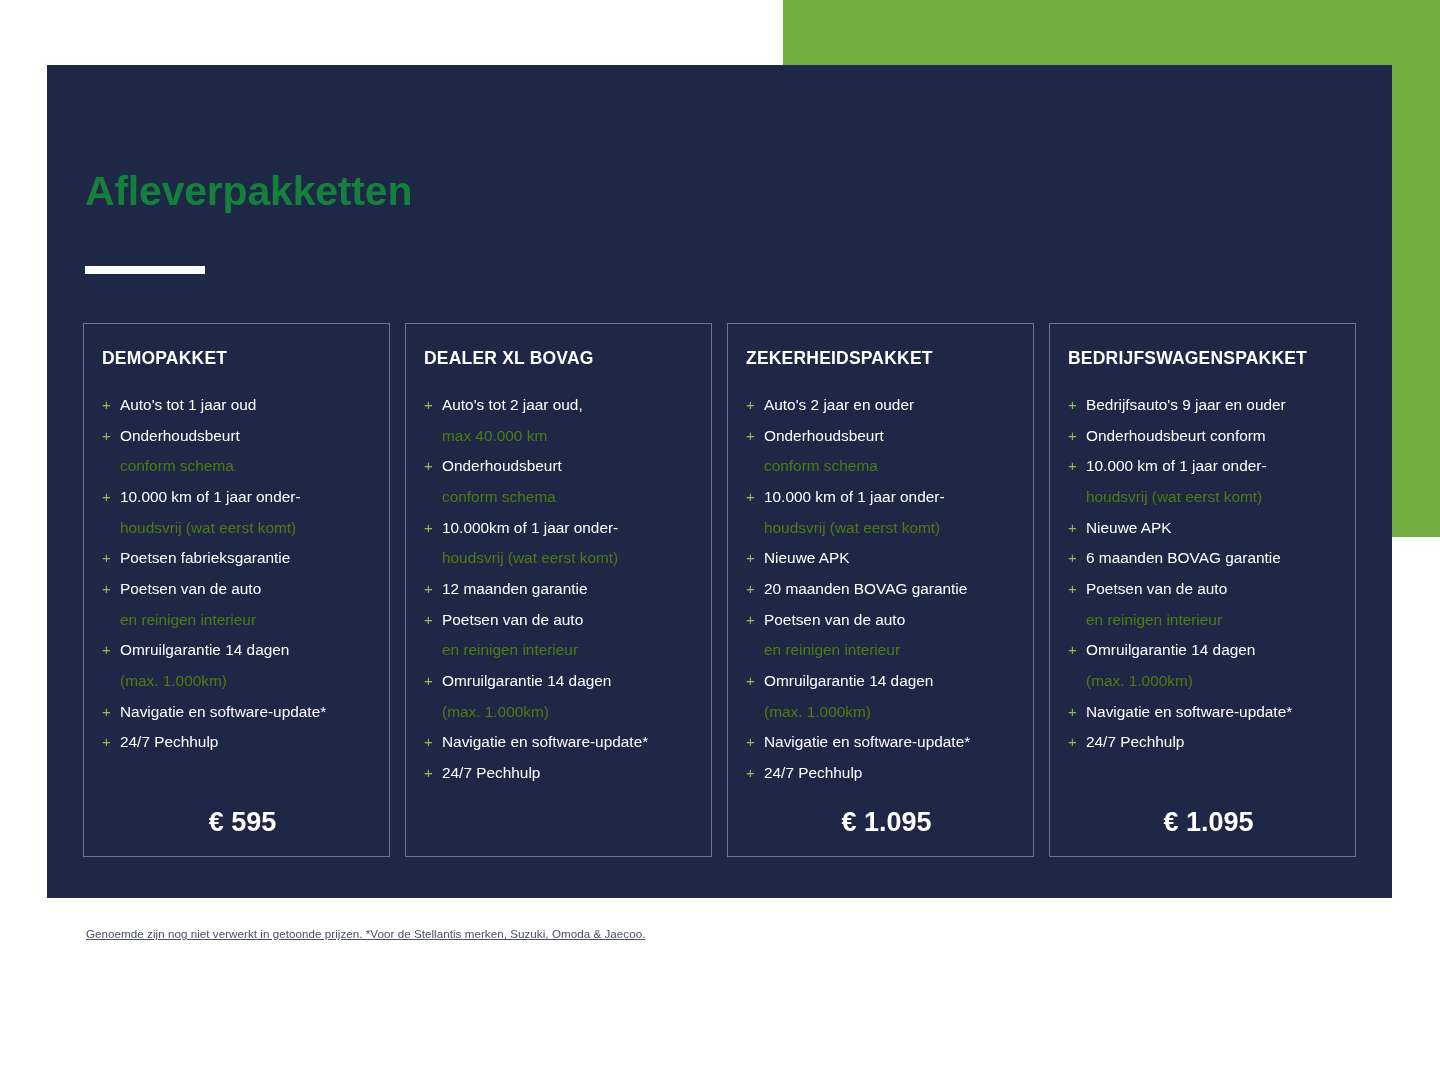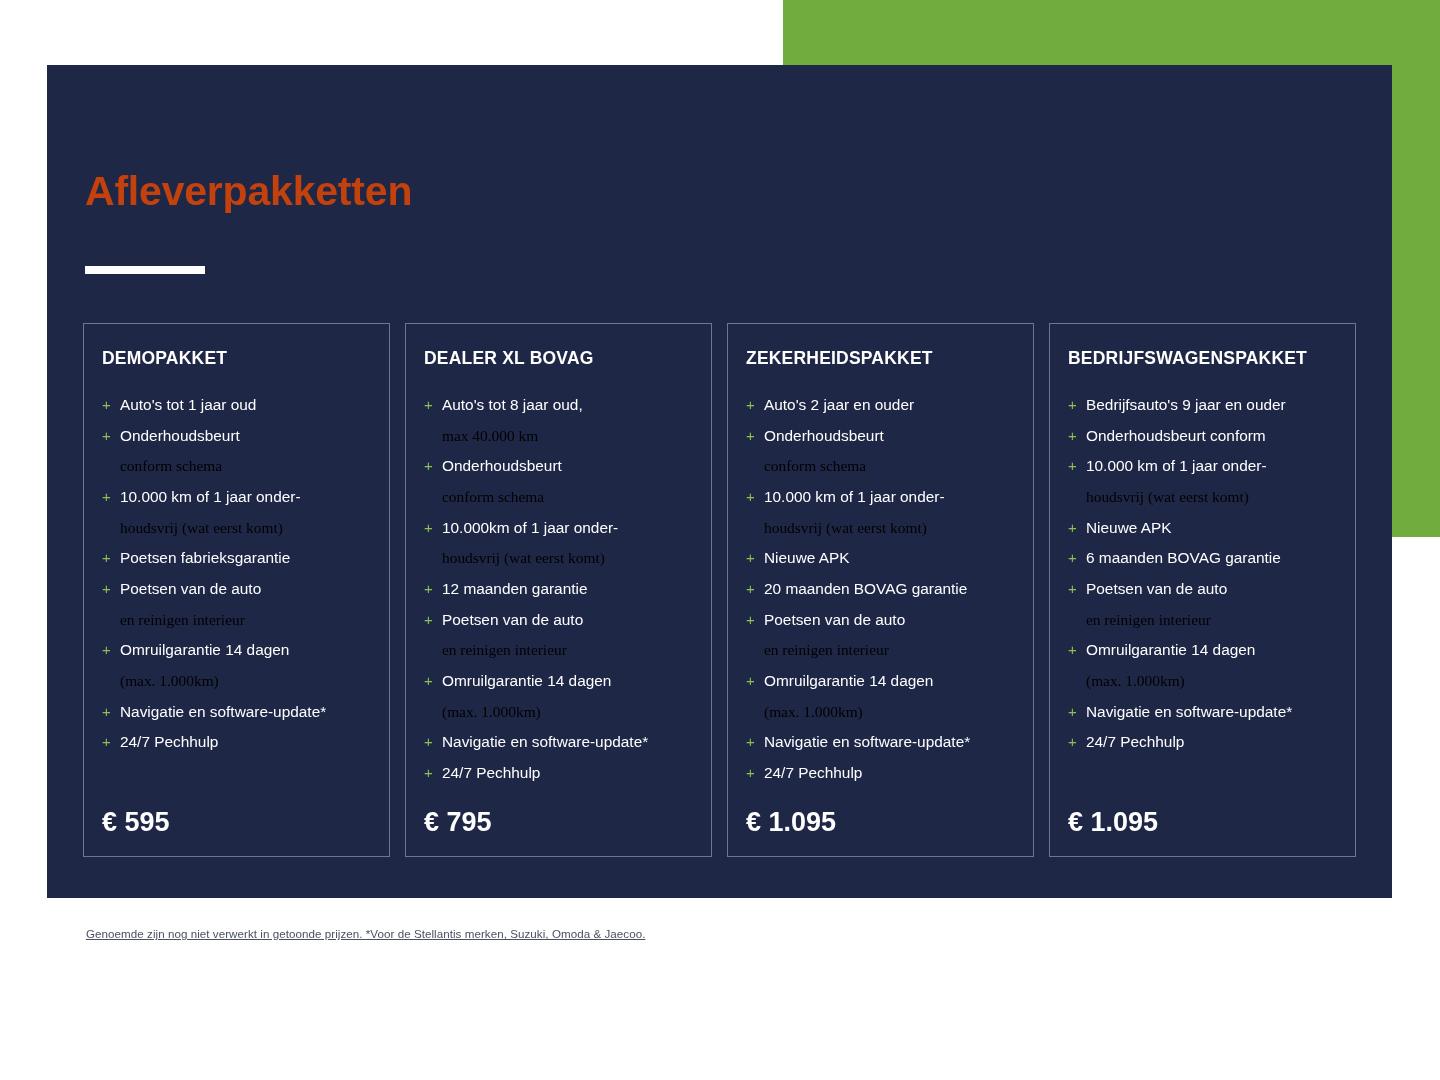--- a/index.html
+++ b/index.html
@@ -33,21 +33,21 @@
     width: 1345px;
     height: 833px;
     background: #1f2747;
   }
   .title {
     position: absolute;
     left: 85px;
     top: 168px;
     font-size: 41px;
     font-weight: bold;
-    color: #c2410c;
+    color: #15803d;
     letter-spacing: -0.2px;
   }
   .rule {
     position: absolute;
     left: 85px;
     top: 266px;
     width: 120px;
     height: 8px;
     background: #ffffff;
   }
@@ -90,25 +90,24 @@
   ul.features li .plus {
     position: absolute;
     left: 0;
     top: 0;
     color: #8cc152;
     font-size: 15px;
     line-height: 1.99;
   }
   ul.features li.sub {
     padding-left: 18px;
-    color: #000000;
-    font-family: Liberation Serif, serif;
+    color: #4d7c0f;
   }
   .price {
-    text-align: left;
+    text-align: center;
     color: #ffffff;
     font-size: 27px;
     font-weight: bold;
     margin-top: 18px;
     padding-right: 2px;
   }
   .footnote {
     position: absolute;
     left: 86px;
     top: 927px;
@@ -148,35 +147,34 @@
         <li class="sub"><span>(max. 1.000km)</span></li>
         <li><span class="plus">+</span><span>Navigatie en software-update*</span></li>
         <li><span class="plus">+</span><span>24/7 Pechhulp</span></li>
       </ul>
       <div class="price">€ 595</div>
     </div>
 
     <div class="card">
       <div class="card-title">DEALER XL BOVAG</div>
       <ul class="features">
-        <li><span class="plus">+</span><span>Auto's tot 8 jaar oud,</span></li>
+        <li><span class="plus">+</span><span>Auto's tot 2 jaar oud,</span></li>
         <li class="sub"><span>max 40.000 km</span></li>
         <li><span class="plus">+</span><span>Onderhoudsbeurt</span></li>
         <li class="sub"><span>conform schema</span></li>
         <li><span class="plus">+</span><span>10.000km of 1 jaar onder-</span></li>
         <li class="sub"><span>houdsvrij (wat eerst komt)</span></li>
         <li><span class="plus">+</span><span>12 maanden garantie</span></li>
         <li><span class="plus">+</span><span>Poetsen van de auto</span></li>
         <li class="sub"><span>en reinigen interieur</span></li>
         <li><span class="plus">+</span><span>Omruilgarantie 14 dagen</span></li>
         <li class="sub"><span>(max. 1.000km)</span></li>
         <li><span class="plus">+</span><span>Navigatie en software-update*</span></li>
         <li><span class="plus">+</span><span>24/7 Pechhulp</span></li>
       </ul>
-      <div class="price">€ 795</div>
     </div>
 
     <div class="card">
       <div class="card-title">ZEKERHEIDSPAKKET</div>
       <ul class="features">
         <li><span class="plus">+</span><span>Auto's 2 jaar en ouder</span></li>
         <li><span class="plus">+</span><span>Onderhoudsbeurt</span></li>
         <li class="sub"><span>conform schema</span></li>
         <li><span class="plus">+</span><span>10.000 km of 1 jaar onder-</span></li>
         <li class="sub"><span>houdsvrij (wat eerst komt)</span></li>

